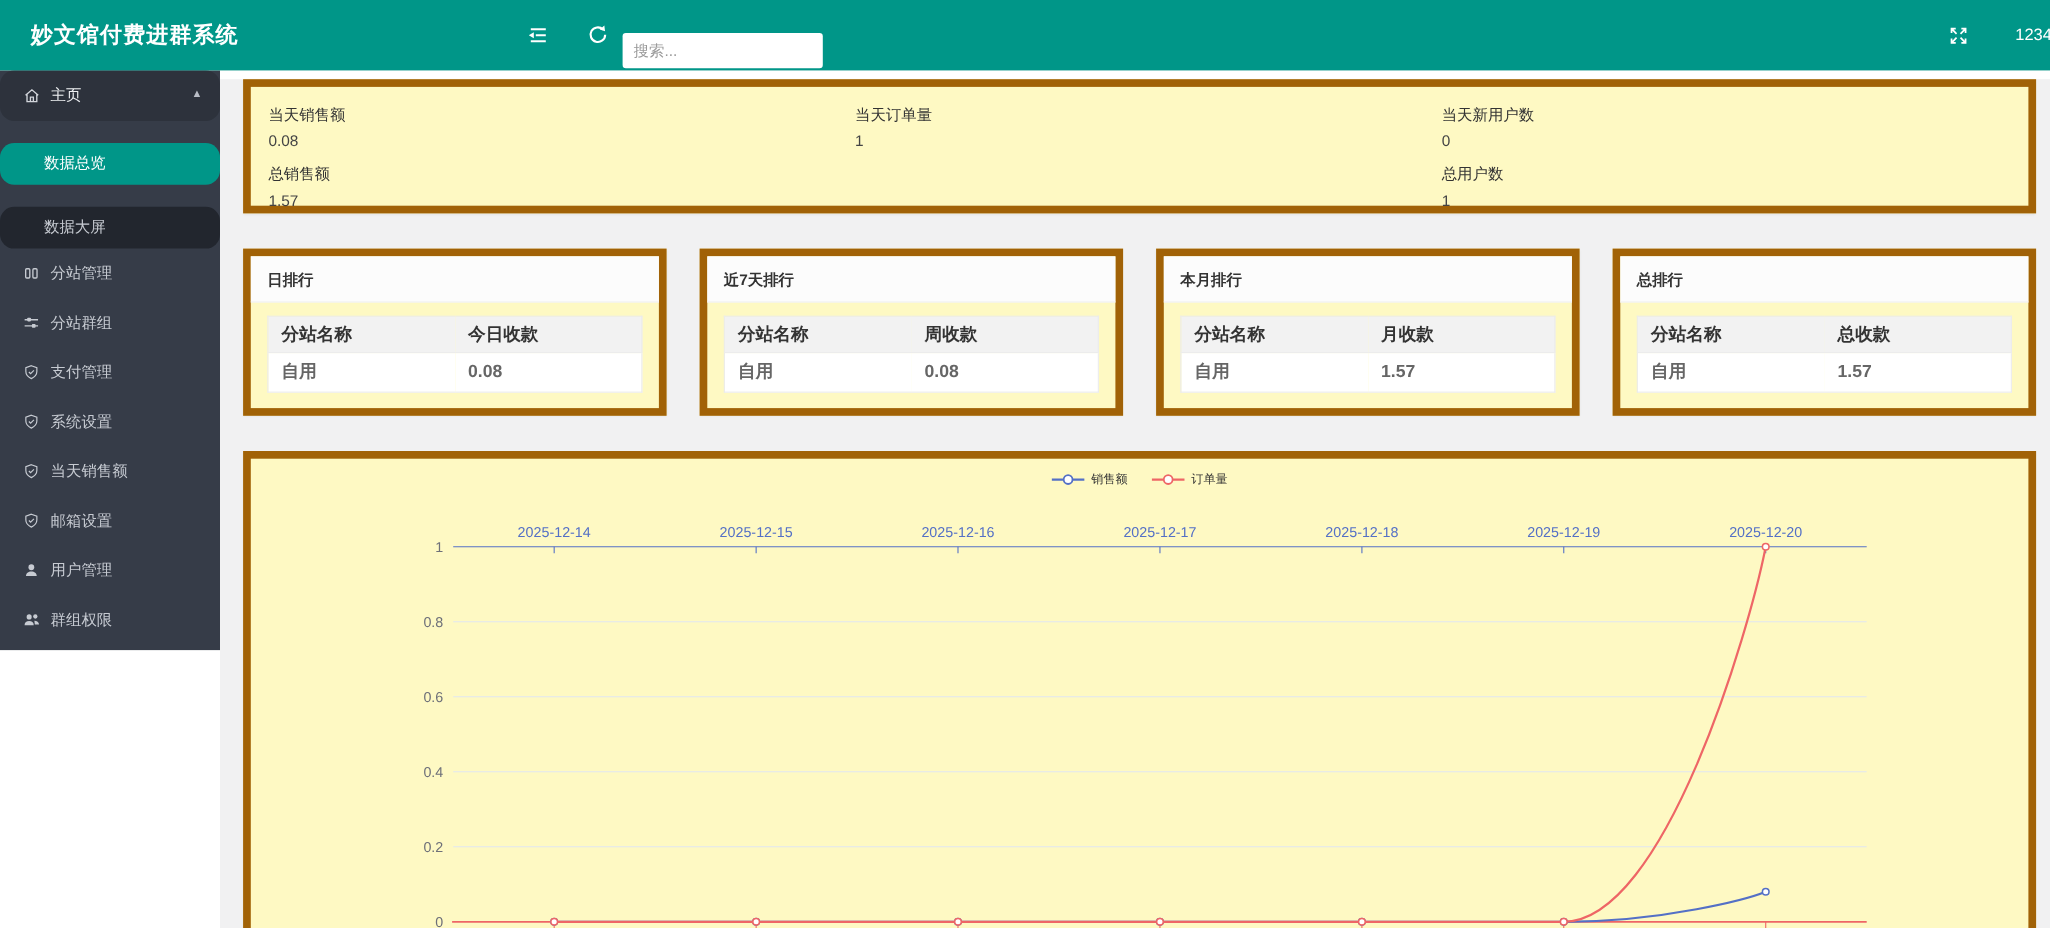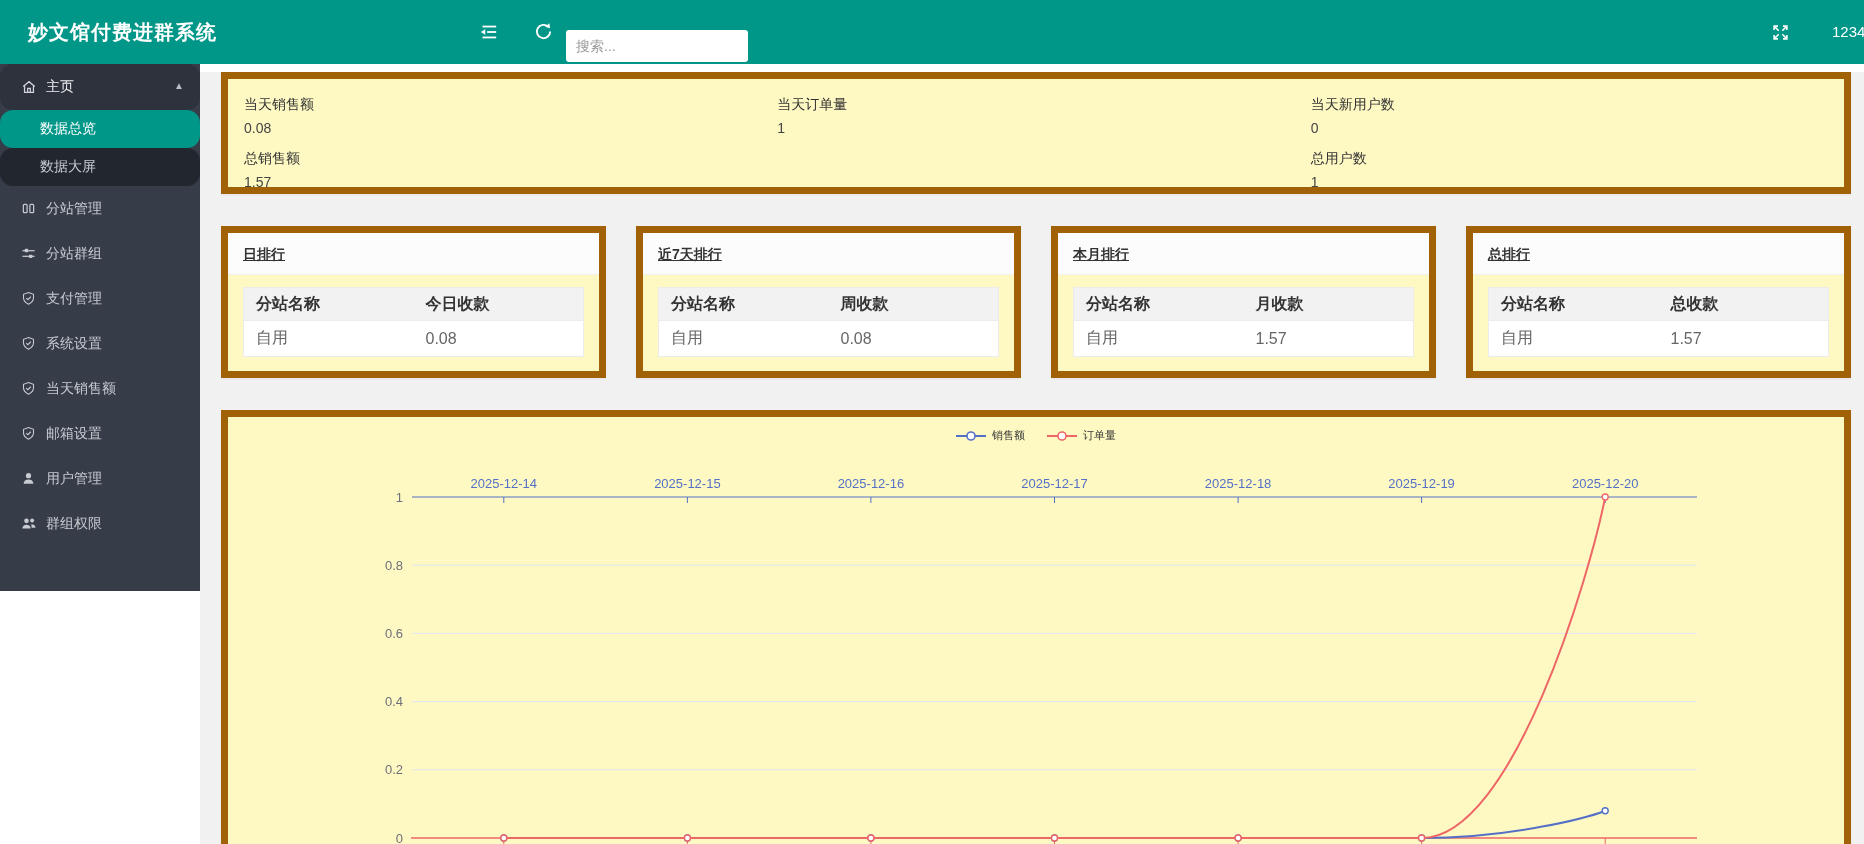--- a/index.html
+++ b/index.html
@@ -27,46 +27,46 @@
   
   .sidebar { position:absolute; left:0; top:64px; width:200px; height:527px;
     background:#363c48; z-index:20; }
   .nav-item { position:relative; display:flex; align-items:center; height:45px;
     padding-left:20px; color:#c7cbd2; font-size:14px; cursor:pointer;border-radius:13px; }
   .nav-item .ic { width:17px; height:17px; margin-right:9px; display:flex;
     align-items:center; justify-content:center; flex:none; }
   .nav-parent { height:46px; background:#2d323c; color:#eef0f2; }
   .nav-parent .caret { position:absolute; right:16px; top:50%; margin-top:-7px;
     font-size:10px; color:#b9bdc6; }
-  .nav-sub { height:38px; padding-left:40px; background:#22262e; }
+  .nav-sub { height:38px; padding-left:40px; background:#22262e;margin-top:20px; }
   .nav-sub.active { background:#009688; color:#fff; }
   .below-side { position:absolute; left:0; top:591px; width:200px; height:253px; background:#fff; }
 
   
   .content { position:absolute; left:200px; top:64px; width:1664px; height:780px;
     background:#f1f1f2; overflow:hidden; }
   .top-strip { height:8px; background:#fff; }
   .card { background:#fef9c3; border:7px solid #a16207; box-shadow:0 1px 2px rgba(0,0,0,.05); }
 
   .stats-card { margin:0 13px 0 21px; height:122px; display:grid;
     grid-template-columns:1fr 1fr 1fr; padding:18px 0 0 16px; row-gap:0; }
   .stat { line-height:1; }
   .stat .lb { font-size:14px; color:#333; margin-bottom:10px; }
   .stat .vl { font-size:14px; color:#444; }
   .stat { margin-bottom:16px; }
 
   .panels { margin:32px 13px 0 21px; display:flex; gap:30px; }
   .panel { flex:1; height:152px; }
   .panel-h { height:42px; line-height:42px; padding-left:15px; font-size:14px;
-    font-weight:bold; color:#333; background:#fcfcfc; border-bottom:1px solid #f0f0f0;text-decoration:underline; }
+    font-weight:bold; color:#333; background:#fcfcfc; border-bottom:1px solid #f0f0f0; }
   .panel-b { padding:12px 15px; }
   .ptable { width:100%; border:1px solid #ececec; border-collapse:collapse; font-size:16px; }
   .ptable th { background:#f2f2f2; height:33px; text-align:left; padding-left:12px;
     color:#333; font-weight:bold; width:50%; border-bottom:1px solid #ececec; }
-  .ptable td { height:36px; padding-left:12px; color:#666; background:#fff; }
+  .ptable td { height:36px; padding-left:12px; color:#666; background:#fff;font-weight:bold; }
 
   .chart-card { margin:32px 13px 0 21px; height:520px; position:relative; overflow:hidden; }
   .legend { display:flex; justify-content:center; gap:22px; padding-top:11px;
     position:relative; z-index:2; }
   .legend-item { display:flex; align-items:center; cursor:pointer; }
   .legend-item span { font-size:11px; color:#333; margin-left:6px; }
   #chart-svg { position:absolute; left:0; top:0; width:1630px; height:520px;
     font-family:"Liberation Sans","DejaVu Sans",sans-serif; }
 </style>
 </head>

